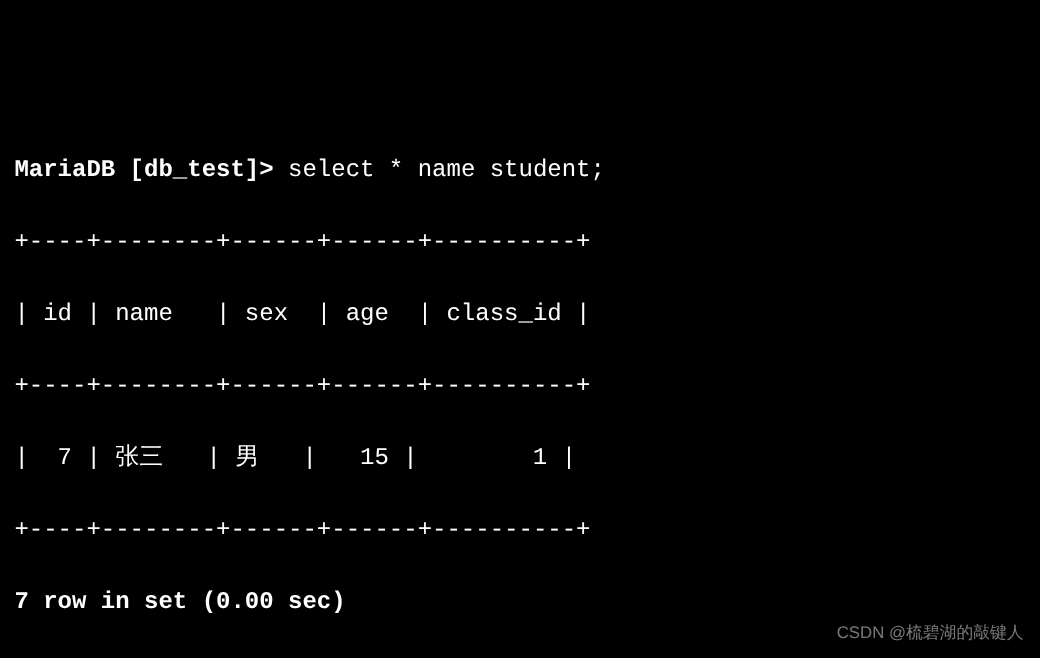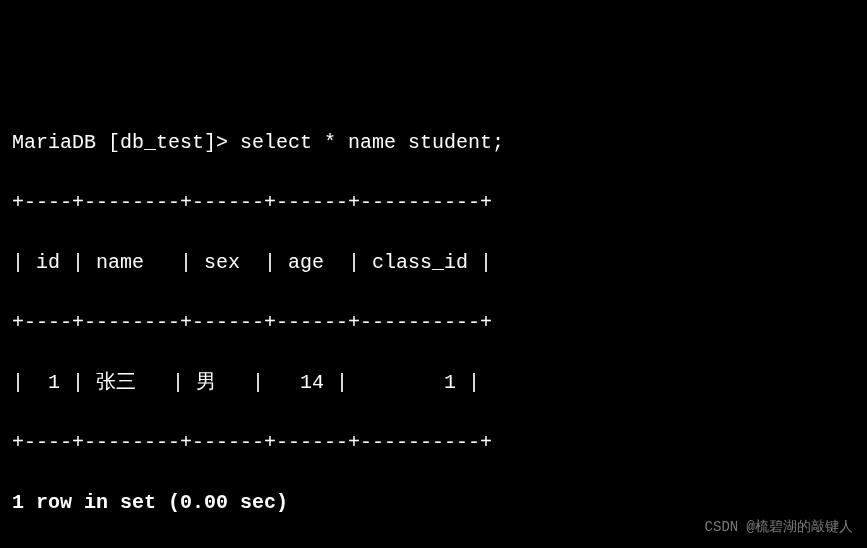--- a/index.html
+++ b/index.html
@@ -17,49 +17,49 @@
       width: 867px;
       height: 548px;
       overflow: hidden;
       position: relative;
       white-space: pre;
     }
     .line {
       display: block;
     }
     .prompt {
-      font-weight: normal;
+      font-weight: bold;
       margin-top: 15px;
     }
     .bold {
       font-weight: bold;
     }
     .watermark {
       position: absolute;
       bottom: 10px;
       right: 14px;
       color: rgba(200, 200, 200, 0.6);
       font-size: 14px;
-      font-family: Liberation Mono, monospace;
+      font-family: Liberation Sans, sans-serif;
       white-space: nowrap;
       margin-left: 48px;
     }
   </style>
 </head>
 <body>
 
 
 
 <span class="line"><span class="prompt">MariaDB [db_test]&gt; </span><span>select * name student;</span></span>
 <span class="line">+----+--------+------+------+----------+</span>
 <span class="line">| id | name   | sex  | age  | class_id |</span>
 <span class="line">+----+--------+------+------+----------+</span>
-<span class="line">|  1 | 张三   | 男   |   14 |        1 |</span>
+<span class="line">|  7 | 张三   | 男   |   15 |        1 |</span>
 <span class="line">+----+--------+------+------+----------+</span>
-<span class="line bold">1 row in set (0.00 sec)</span>
+<span class="line bold">7 row in set (0.00 sec)</span>
 <span class="line"></span>
 
 
 
 
 
 
 
 
 <div class="watermark">CSDN @梳碧湖的敲键人</div>

